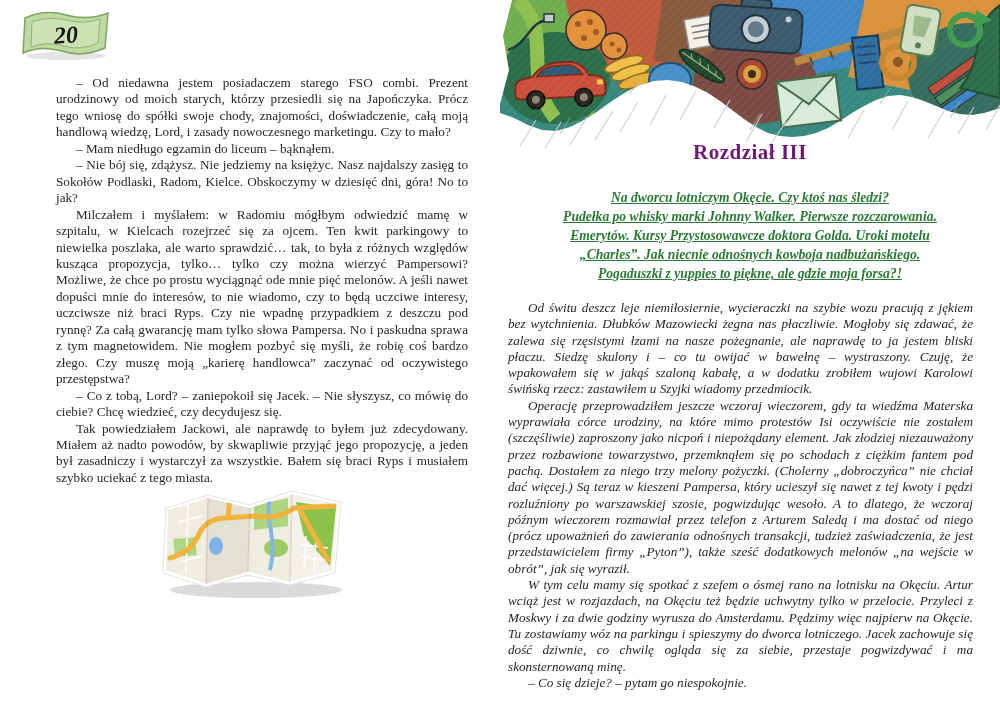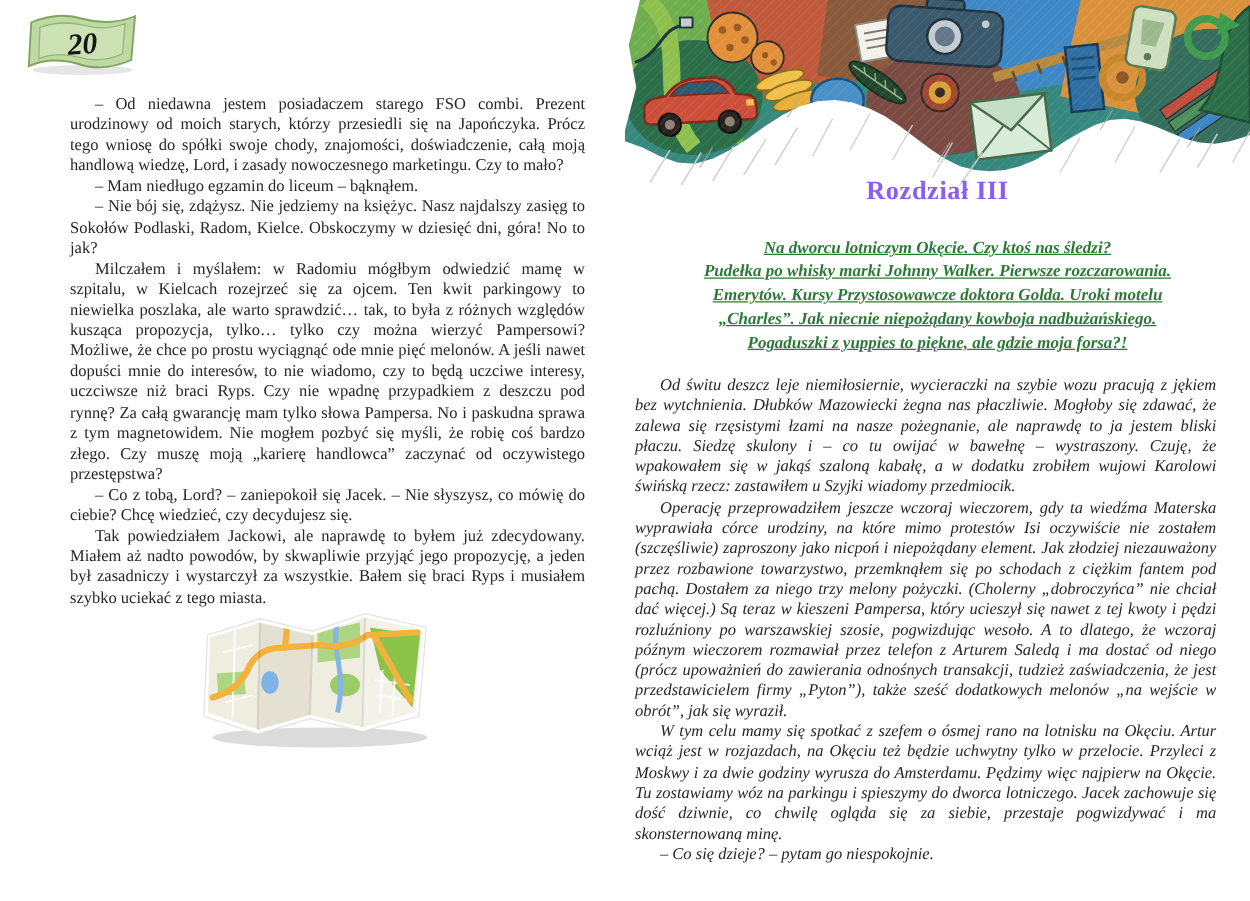--- a/index.html
+++ b/index.html
@@ -16,21 +16,21 @@
   
   .banknote{position:absolute;left:18px;top:6px;width:96px;height:56px;}
   .body-col{position:absolute;left:56px;top:58px;width:412px;
     font-size:13.2px;line-height:16.45px;text-align:justify;margin-top:17px;}
   .body-col p{margin:0;text-indent:20px;}
   .map-illustration{position:absolute;left:158px;top:478px;width:196px;height:130px;}
 
   
   .collage{position:absolute;left:0;top:0;width:500px;height:150px;}
   .chapter-title{position:absolute;left:0;top:140px;width:500px;text-align:center;
-    font-size:21px;font-weight:700;color:#8b5cf6;letter-spacing:.5px;}
+    font-size:21px;font-weight:700;color:#701a75;letter-spacing:.5px;}
   .chapter-summary{position:absolute;left:0;top:188px;width:500px;text-align:center;
     font-size:13.6px;line-height:19px;font-weight:700;font-style:italic;
     color:var(--summary-color,#2a7a35);text-decoration:underline;}
   .chapter-summary .sline{white-space:nowrap;}
   .body-col-right{position:absolute;left:8px;top:300px;width:465px;
     font-size:13.2px;line-height:16.3px;text-align:justify;}
   .body-col-right p{margin:0;text-indent:20px;font-style:italic;}
 </style>
 </head>
 <body>
@@ -232,21 +232,21 @@
         <line x1="450" y1="118" x2="460" y2="102"></line>
       </g>
     </svg>
 
     <div class="chapter-title">Rozdział III</div>
 
     <div class="chapter-summary">
       <div class="sline">Na dworcu lotniczym Okęcie. Czy ktoś nas śledzi?</div>
       <div class="sline">Pudełka po whisky marki Johnny Walker. Pierwsze rozczarowania.</div>
       <div class="sline">Emerytów. Kursy Przystosowawcze doktora Golda. Uroki motelu</div>
-      <div class="sline">„Charles”. Jak niecnie niepożądany kowboja nadbużańskiego.</div>
+      <div class="sline">„Charles”. Jak niecnie odnośnych kowboja nadbużańskiego.</div>
       <div class="sline">Pogaduszki z yuppies to piękne, ale gdzie moja forsa?!</div>
     </div>
 
     <div class="body-col-right">
       <p>Od świtu deszcz leje niemiłosiernie, wycieraczki na szybie wozu pracują z jękiem bez wytchnienia. Dłubków Mazowiecki żegna nas płaczliwie. Mogłoby się zdawać, że zalewa się rzęsistymi łzami na nasze pożegnanie, ale naprawdę to ja jestem bliski płaczu. Siedzę skulony i – co tu owijać w bawełnę – wystraszony. Czuję, że wpakowałem się w jakąś szaloną kabałę, a w dodatku zrobiłem wujowi Karolowi świńską rzecz: zastawiłem u Szyjki wiadomy przedmiocik.</p>
       <p>Operację przeprowadziłem jeszcze wczoraj wieczorem, gdy ta wiedźma Materska wyprawiała córce urodziny, na które mimo protestów Isi oczywiście nie zostałem (szczęśliwie) zaproszony jako nicpoń i niepożądany element. Jak złodziej niezauważony przez rozbawione towarzystwo, przemknąłem się po schodach z ciężkim fantem pod pachą. Dostałem za niego trzy melony pożyczki. (Cholerny „dobroczyńca” nie chciał dać więcej.) Są teraz w kieszeni Pampersa, który ucieszył się nawet z tej kwoty i pędzi rozluźniony po warszawskiej szosie, pogwizdując wesoło. A to dlatego, że wczoraj późnym wieczorem rozmawiał przez telefon z Arturem Saledą i ma dostać od niego (prócz upoważnień do zawierania odnośnych transakcji, tudzież zaświadczenia, że jest przedstawicielem firmy „Pyton”), także sześć dodatkowych melonów „na wejście w obrót”, jak się wyraził.</p>
       <p>W tym celu mamy się spotkać z szefem o ósmej rano na lotnisku na Okęciu. Artur wciąż jest w rozjazdach, na Okęciu też będzie uchwytny tylko w przelocie. Przyleci z Moskwy i za dwie godziny wyrusza do Amsterdamu. Pędzimy więc najpierw na Okęcie. Tu zostawiamy wóz na parkingu i spieszymy do dworca lotniczego. Jacek zachowuje się dość dziwnie, co chwilę ogląda się za siebie, przestaje pogwizdywać i ma skonsternowaną minę.</p>
       <p>– Co się dzieje? – pytam go niespokojnie.</p>
     </div>
   </div>

